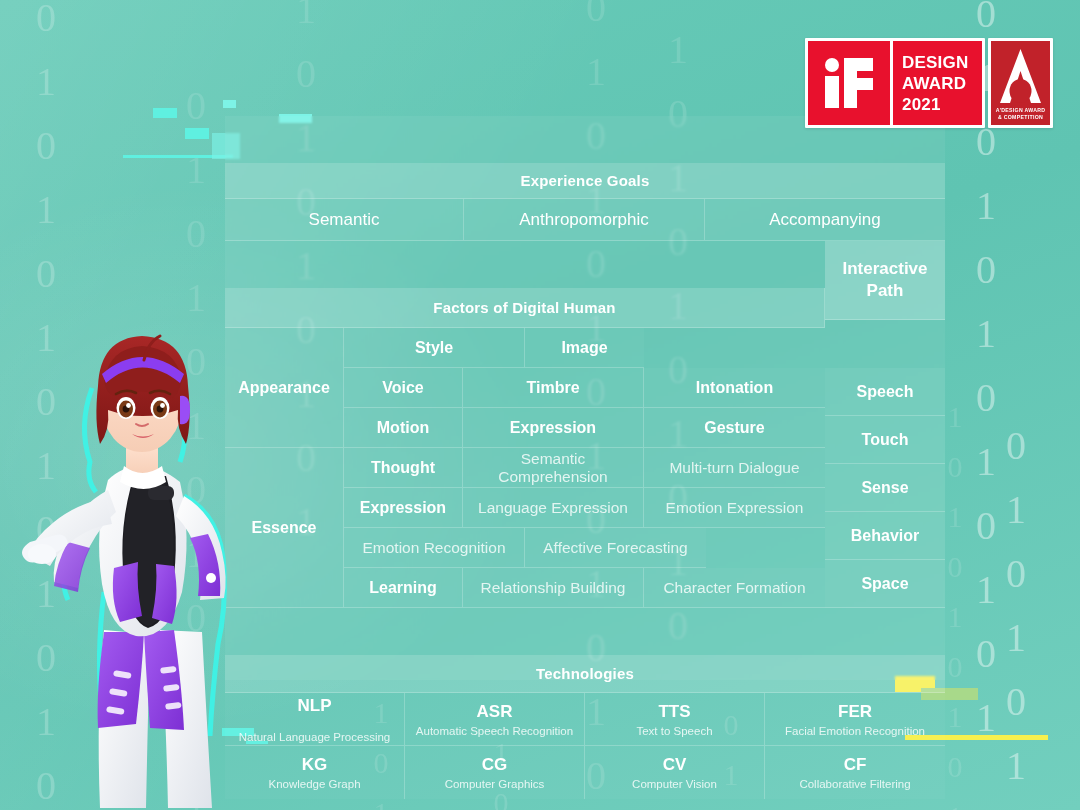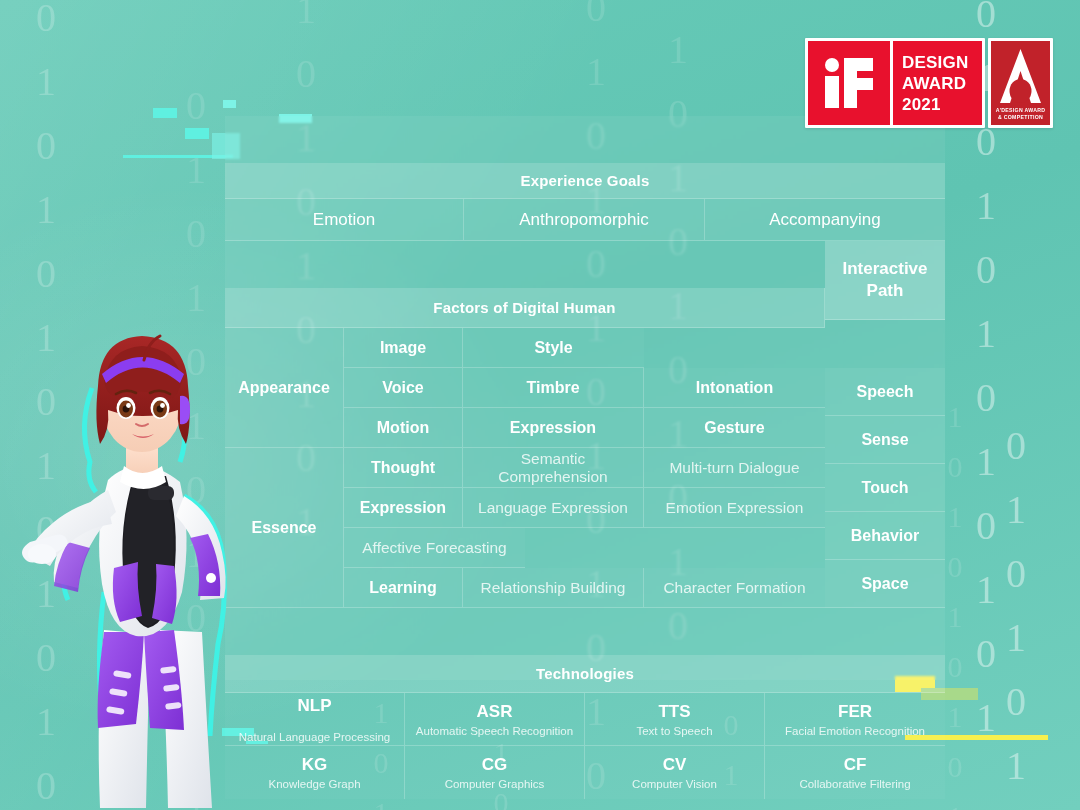--- a/index.html
+++ b/index.html
@@ -310,43 +310,43 @@
   </div>
 </div>
 
 <div id="table">
 
   <div class="row">
     <div class="cell band h-title nr" style="width:720px;height:36px;">Experience Goals</div>
   </div>
 
   <div class="row">
-    <div class="cell band-dark h-sub" style="width:239px;height:42px;">Emotion</div>
+    <div class="cell band-dark h-sub" style="width:239px;height:42px;">Semantic</div>
     <div class="cell band-dark h-sub" style="width:241px;height:42px;">Anthropomorphic</div>
     <div class="cell band-dark h-sub nr" style="width:240px;height:42px;">Accompanying</div>
   </div>
 
   <div class="row">
     <div class="cell band h-title" style="width:600px;height:40px;">Factors of Digital Human</div>
     <div class="cell band-light lbl-pathhdr c-path nr" style="height:79px;margin-bottom:-39px;flex-direction:column;">
       <span>Interactive</span>
       <span>Path</span>
     </div>
   </div>
 
   <div class="row" style="align-items:stretch;">
 
     <div style="width:600px;">
 
       <div class="row" style="align-items:stretch;">
         <div class="cell band-plain lbl-side c-side" style="height:120px;">Appearance</div>
         <div style="width:481px;">
           <div class="row">
+            <div class="cell band-plain lbl-bold c-b" style="height:40px;">Style</div>
             <div class="cell band-plain lbl-bold c-a" style="height:40px;">Image</div>
-            <div class="cell band-plain lbl-bold c-b" style="height:40px;">Style</div>
           </div>
           <div class="row">
             <div class="cell band-plain lbl-bold c-a" style="height:40px;">Voice</div>
             <div class="cell band-plain lbl-bold c-b" style="height:40px;">Timbre</div>
             <div class="cell band-plain lbl-bold c-c nr" style="height:40px;">Intonation</div>
           </div>
           <div class="row">
             <div class="cell band-plain lbl-bold c-a" style="height:40px;">Motion</div>
             <div class="cell band-plain lbl-bold c-b" style="height:40px;">Expression</div>
             <div class="cell band-plain lbl-bold c-c nr" style="height:40px;">Gesture</div>
@@ -361,35 +361,36 @@
             <div class="cell band-plain lbl-bold c-a" style="height:40px;text-align:right;">Thought</div>
             <div class="cell band-plain lbl-reg c-b" style="height:40px;">Semantic Comprehension</div>
             <div class="cell band-plain lbl-reg c-c nr" style="height:40px;">Multi-turn Dialogue</div>
           </div>
           <div class="row">
             <div class="cell band-plain lbl-bold c-a" style="height:40px;">Expression</div>
             <div class="cell band-plain lbl-reg c-b" style="height:40px;">Language Expression</div>
             <div class="cell band-plain lbl-reg c-c nr" style="height:40px;">Emotion Expression</div>
           </div>
           <div class="row">
+            <div class="cell band-plain lbl-reg c-b" style="height:40px;">Emotion Recognition</div>
             <div class="cell band-plain lbl-reg c-c nr" style="height:40px;">Affective Forecasting</div>
           </div>
           <div class="row">
             <div class="cell band-plain lbl-bold c-a" style="height:40px;">Learning</div>
             <div class="cell band-plain lbl-reg c-b" style="height:40px;">Relationship Building</div>
             <div class="cell band-plain lbl-reg c-c nr" style="height:40px;">Character Formation</div>
           </div>
         </div>
       </div>
     </div>
 
     <div class="c-path" style="padding-top:40px;">
       <div class="cell band-dark lbl-path nr" style="height:48px;">Speech</div>
+      <div class="cell band-dark lbl-path nr" style="height:48px;">Touch</div>
       <div class="cell band-dark lbl-path nr" style="height:48px;">Sense</div>
-      <div class="cell band-dark lbl-path nr" style="height:48px;">Touch</div>
       <div class="cell band-dark lbl-path nr" style="height:48px;">Behavior</div>
       <div class="cell band-dark lbl-path nr" style="height:48px;">Space</div>
     </div>
   </div>
 
   <div class="row">
     <div class="cell band h-title nr" style="width:720px;height:38px;">Technologies</div>
   </div>
 
   <div class="row">

